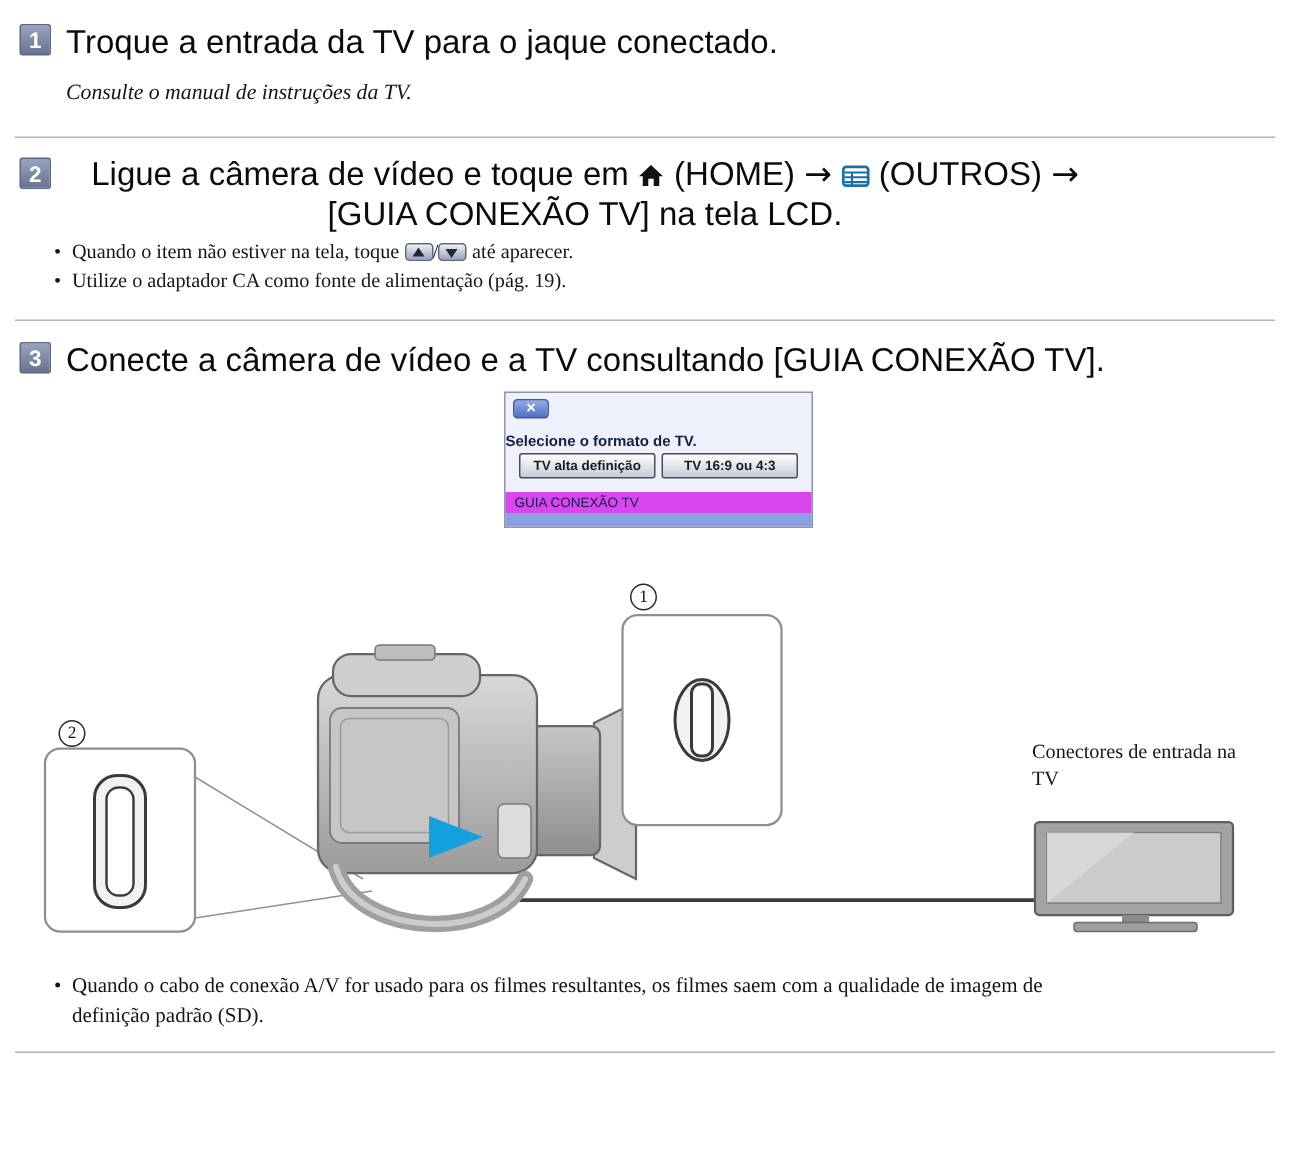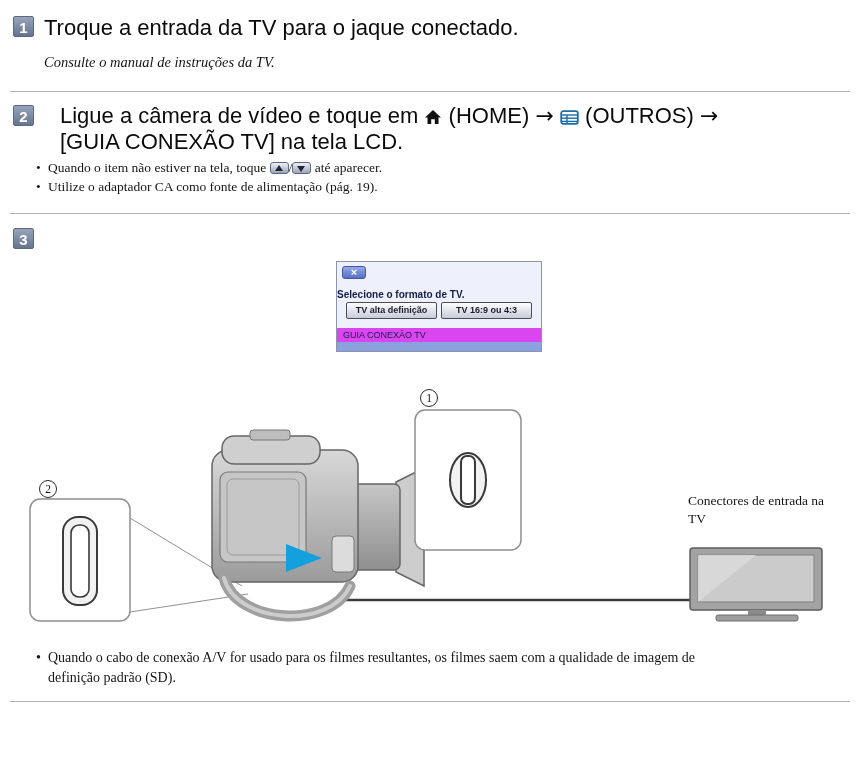--- a/index.html
+++ b/index.html
@@ -66,21 +66,21 @@
   <div class="badge" style="left:13px;top:16px;">
     <span>1</span>
   </div>
   <div class="step-title" style="left:44px;top:15px;width:760px;">Troque a entrada da TV para o jaque conectado.</div>
   <div class="body-text" style="left:44px;top:54px;">Consulte o manual de instruções da TV.</div>
   <div class="divider" style="top:91px;"></div>
 
   <div class="badge" style="left:13px;top:105px;">
     <span>2</span>
   </div>
-  <div class="step-title" style="left:60px;top:103px;width:680px;">
+  <div class="step-title" style="left:50px;top:103px;width:680px;text-align:center;">
     <span>Ligue a câmera de vídeo e toque em</span>
     <svg class="inline-icon" width="18" height="16" viewBox="0 0 18 16">
       <polygon points="9,1 17,8.5 14.5,8.5 14.5,15 10.8,15 10.8,10.2 7.2,10.2 7.2,15 3.5,15 3.5,8.5 1,8.5" fill="#111"></polygon>
     </svg>
     <span>(HOME)</span>
     <span class="arrow-glyph">→</span>
     <svg class="inline-icon" width="19" height="15" viewBox="0 0 19 15">
       <rect x="1.2" y="1.2" width="16.6" height="12.6" rx="2" fill="#fff" stroke="#1a6fa8" stroke-width="1.8"></rect>
       <line x1="2" y1="5" x2="17" y2="5" stroke="#1a6fa8" stroke-width="1.4"></line>
       <line x1="2" y1="8.2" x2="17" y2="8.2" stroke="#1a6fa8" stroke-width="1.4"></line>
@@ -104,20 +104,21 @@
     <div class="bullet-row">
       <span class="bmark">•</span>
       <span class="btext">Utilize o adaptador CA como fonte de alimentação (pág. 19).</span>
     </div>
   </div>
   <div class="divider" style="top:213px;"></div>
 
   <div class="badge" style="left:13px;top:228px;">
     <span>3</span>
   </div>
+  <div class="step-title" style="left:44px;top:227px;width:780px;">Conecte a câmera de vídeo e a TV consultando [GUIA CONEXÃO TV].</div>
 
   <div class="lcd">
     <div class="lcd-close">
       <span>×</span>
     </div>
     <div class="lcd-prompt">Selecione o formato de TV.</div>
     <div class="lcd-buttons">
       <button class="lcd-btn">TV alta definição</button>
       <button class="lcd-btn">TV 16:9 ou 4:3</button>
     </div>

